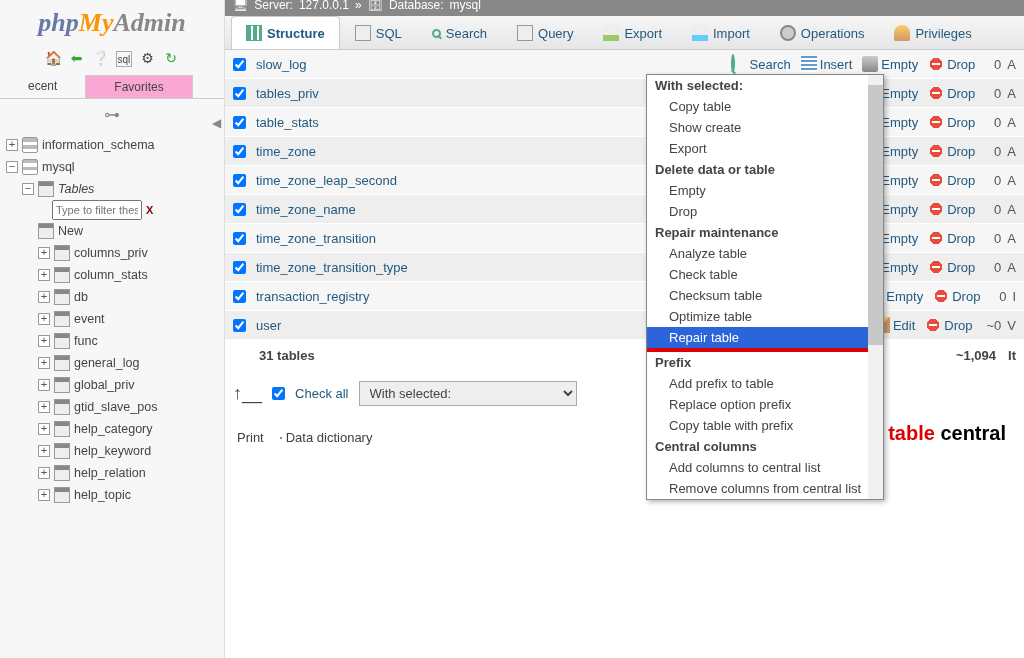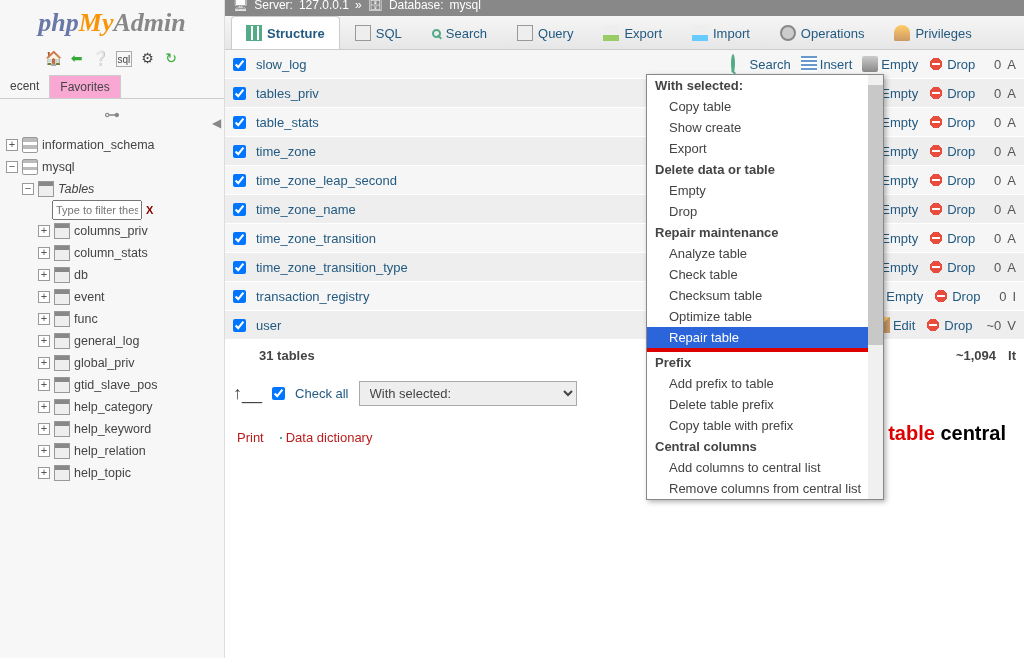--- a/index.html
+++ b/index.html
@@ -6,21 +6,21 @@
 body { font-family: sans-serif; font-size: 13px; background: #fff; color: #444; overflow: hidden; width: 1024px; height: 658px; position: relative; }
 .page { display: flex; height: 100%; justify-content: center; }
 .sidebar { width: 225px; background: #f7f7f7; border-right: 1px solid #ddd; height: 100%; overflow: hidden; }
 .logo { padding: 8px; text-align: center; font: italic bold 26px Verdana; }
 .logo .p1 { color: #6879a8; }
 .logo .p2 { color: #f89406; }
 .logo .p3 { color: #888; }
 .toolbar-icons { text-align: center; padding: 4px 0 8px; }
 .ticon { display: inline-block; width: 16px; height: 16px; margin: 0 2px; font-size: 14px; line-height: 16px; }
 .tabs-side { display: flex; border-bottom: 1px solid #ccc; }
-.tabs-side div { padding: 4px 10px; font-size: 12px; }
+.tabs-side div { padding: 4px 28px; font-size: 12px; }
 .tabs-side .active { background: #f9a8d4; border: 1px solid #ccc; border-bottom: none; }
 .link-row { padding: 6px 0 4px; text-align: center; font-size: 16px; color: #888; }
 .tree { padding: 6px 4px; font-size: 12.5px; }
 .tree-item { display: flex; align-items: center; padding: 3px 2px; white-space: nowrap; }
 .tree-item .dicon { width: 16px; height: 16px; display: inline-block; margin-right: 4px; }
 .db-icon { background: linear-gradient(#bbb 0 25%, #fff 25% 50%, #bbb 50% 75%, #fff 75% 100%); border: 1px solid #999; border-radius: 2px; }
 .tbl-icon { background: linear-gradient(#888 0 30%, #eee 30% 100%); border: 1px solid #999; }
 .tree-child { padding-left: 18px; }
 .tree-child2 { padding-left: 34px; }
 .plus { display: inline-block; width: 12px; height: 12px; border: 1px solid #999; text-align: center; line-height: 9px; font-size: 11px; background: #fff; margin-right: 4px; color: #555; }
@@ -53,21 +53,21 @@
 
 .checkall-row { display: flex; align-items: center; gap: 10px; padding: 10px 8px; position: relative; }
 .arrow-left { font-size: 18px; color: #444; }
 .checkall-row .lbl { color: #235a81; cursor: pointer; }
 .withsel { width: 218px; padding: 3px 6px; background: #eee; border: 1px solid #aaa; font-size: 13px; color: #444; }
 
 .hint { position: absolute; right: 18px; top: 422px; font: bold 20px sans-serif; color: #000; }
 .hint .red { color: #d00; }
 
 .footer-links { padding: 14px 8px; display: flex; gap: 16px; }
-.footer-links .flk { color: #b91c1c; display: flex; align-items: center; gap: 4px; cursor: pointer; }
+.footer-links .flk { color: #404040; display: flex; align-items: center; gap: 4px; cursor: pointer; }
 
 .dropdown { position: absolute; left: 421px; top: 74px; width: 238px; background: #fff; border: 1px solid #888; box-shadow: 2px 2px 5px rgba(0,0,0,0.3); font-size: 13px; }
 .dropdown .dh { padding: 3px 8px; font-weight: bold; }
 .dropdown .di { padding: 3px 8px 3px 22px; cursor: pointer; }
 .dropdown .di.selected { background: #2b65d9; color: #fff; }
 .dropdown .redline { height: 4px; background: #d00; }
 .dropdown .scrollbar { position: absolute; right: 0; top: 0; bottom: 0; width: 15px; background: #f0f0f0; }
 .dropdown .scrollbar .thumb { position: absolute; top: 10px; width: 100%; height: 260px; background: #c8c8c8; }
 
 .icon-search { border: 2px solid #5a8; border-radius: 50%; width: 9px; height: 9px; position: relative; }
@@ -120,20 +120,24 @@
       </div>
       <div class="tree-item tree-child">
         <span class="plus">−</span>
         <span class="dicon tbl-icon"></span>
         <i>Tables</i>
       </div>
       <div class="filter-box">
         <input placeholder="Type to filter these, E" style="">
         <span class="clear">X</span>
       </div>
+      <div class="tree-item tree-child2">
+        <span class="dicon tbl-icon"></span>
+        <span>New</span>
+      </div>
       <div id="tree-items">
           <div class="tree-item tree-child2">
             <span class="plus">+</span>
             <span class="dicon tbl-icon"></span>
             <span>columns_priv</span>
           </div>
           <div class="tree-item tree-child2">
             <span class="plus">+</span>
             <span class="dicon tbl-icon"></span>
             <span>column_stats</span>
@@ -411,21 +415,21 @@
           <div class="di">Analyze table</div>
           <div class="di">Check table</div>
           <div class="di">Checksum table</div>
           <div class="di">Optimize table</div>
         </div>
       <div class="di selected">Repair table</div>
       <div class="redline"></div>
       <div class="dh">Prefix</div>
       <div id="dd4">
           <div class="di">Add prefix to table</div>
-          <div class="di">Delete table prefix</div>
+          <div class="di">Replace option prefix</div>
           <div class="di">Copy table with prefix</div>
         </div>
       <div class="dh">Central columns</div>
       <div id="dd5">
           <div class="di">Add columns to central list</div>
           <div class="di">Remove columns from central list</div>
         </div>
     </div>
   </div>
 </div>

